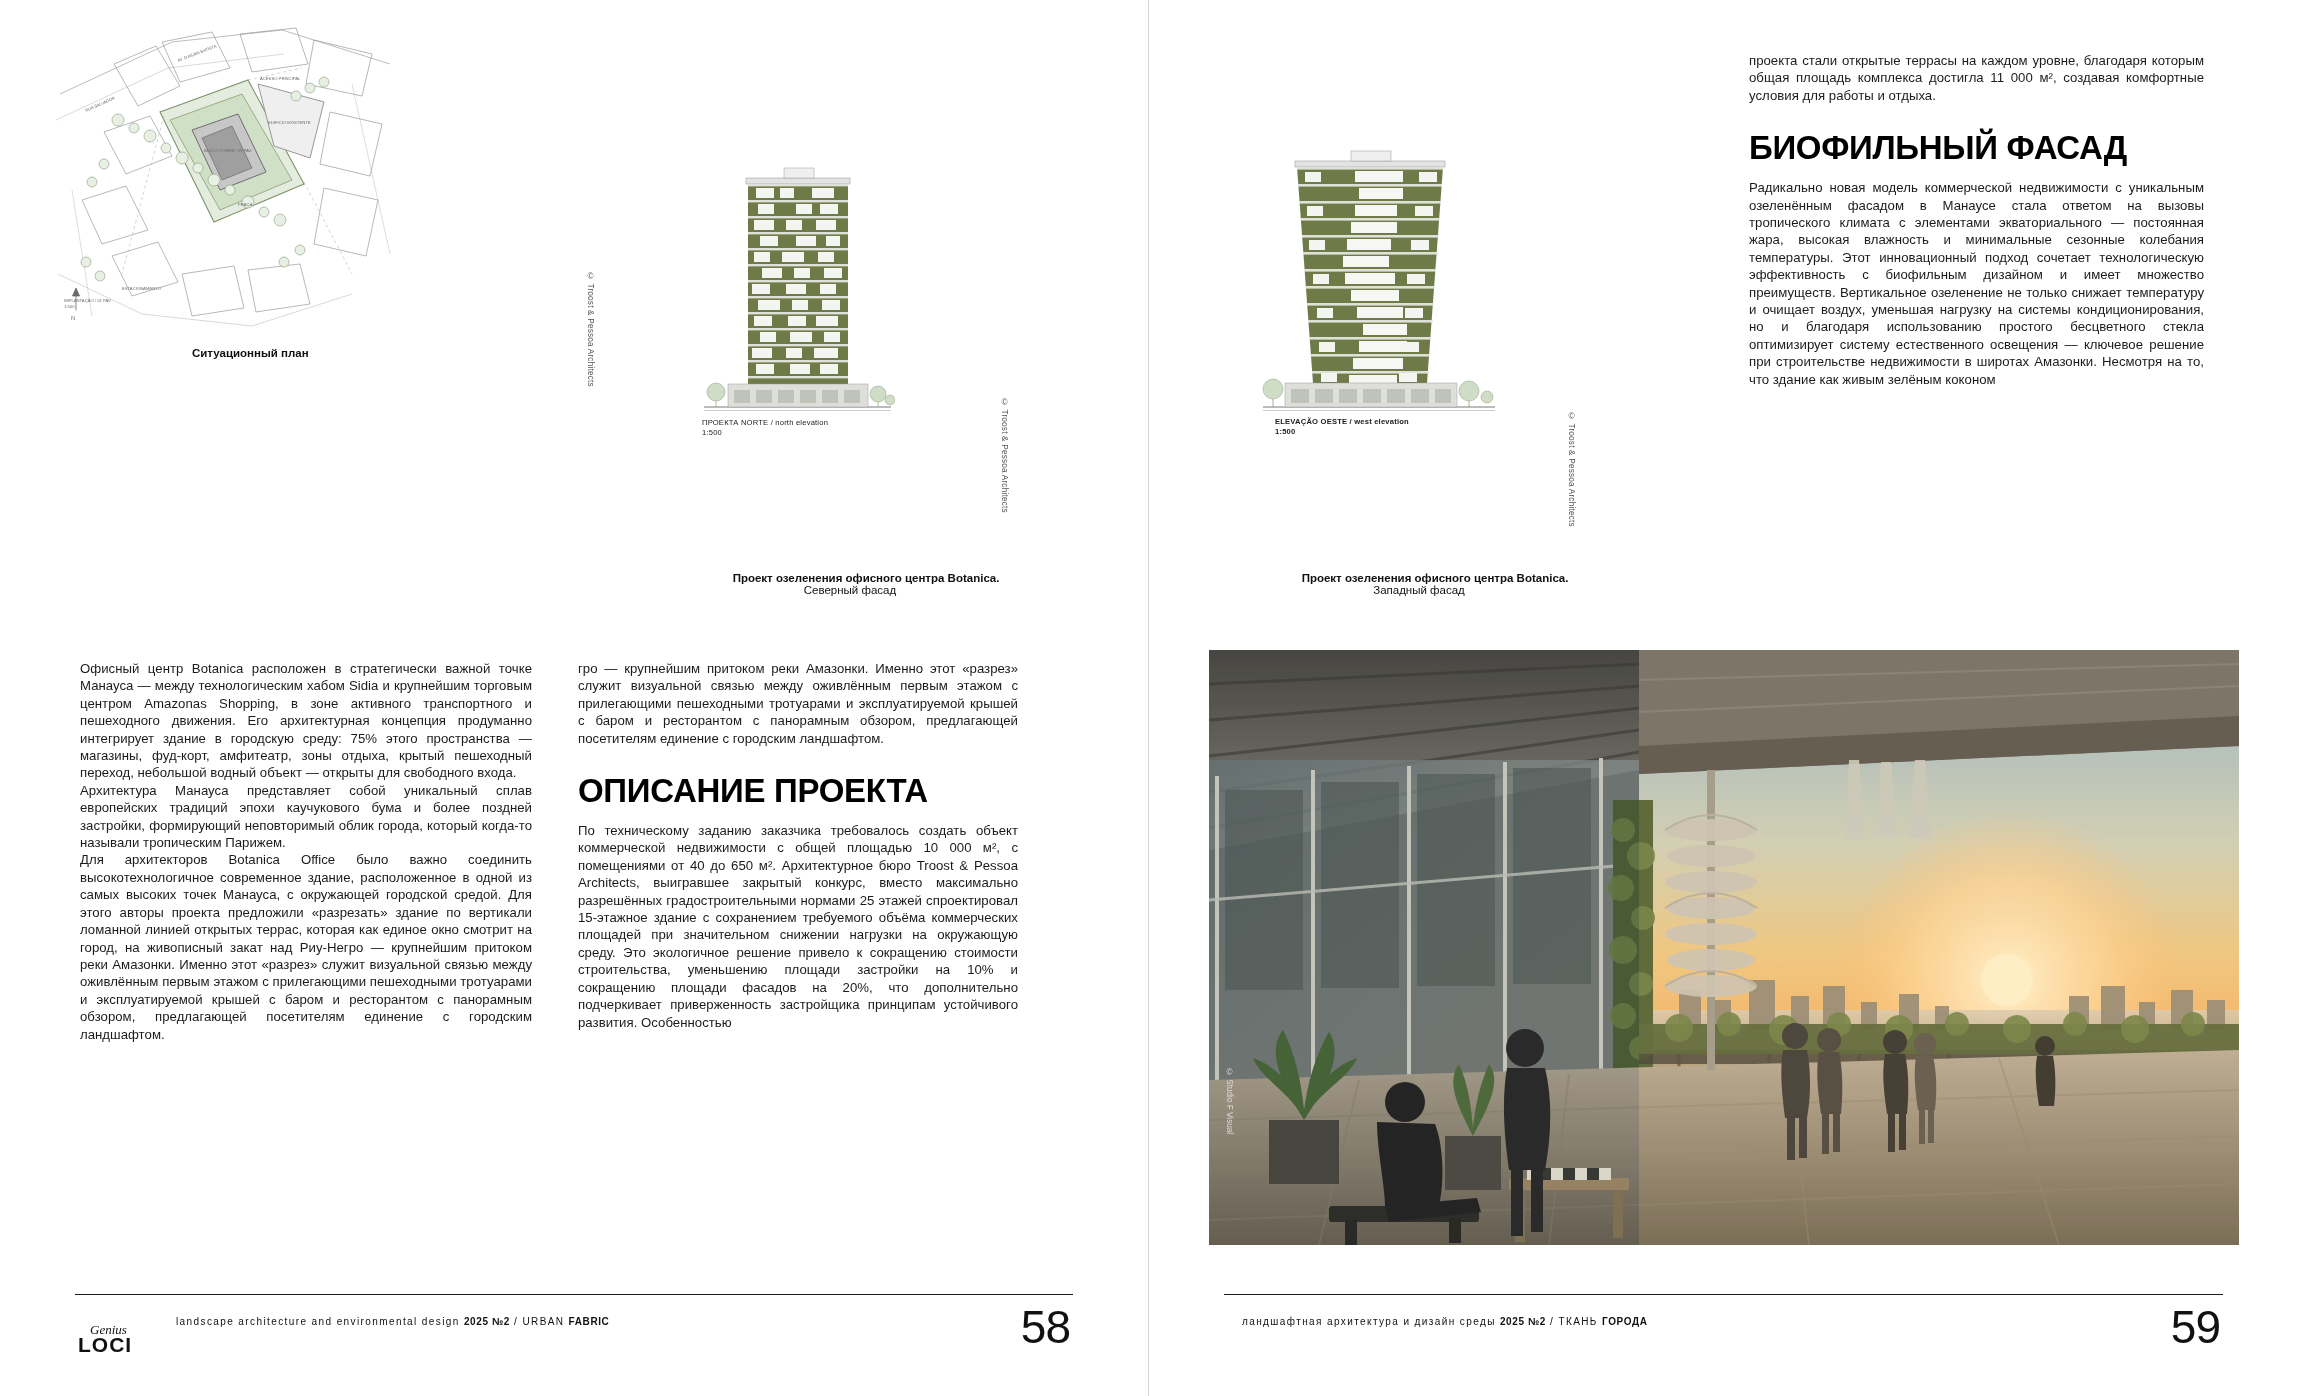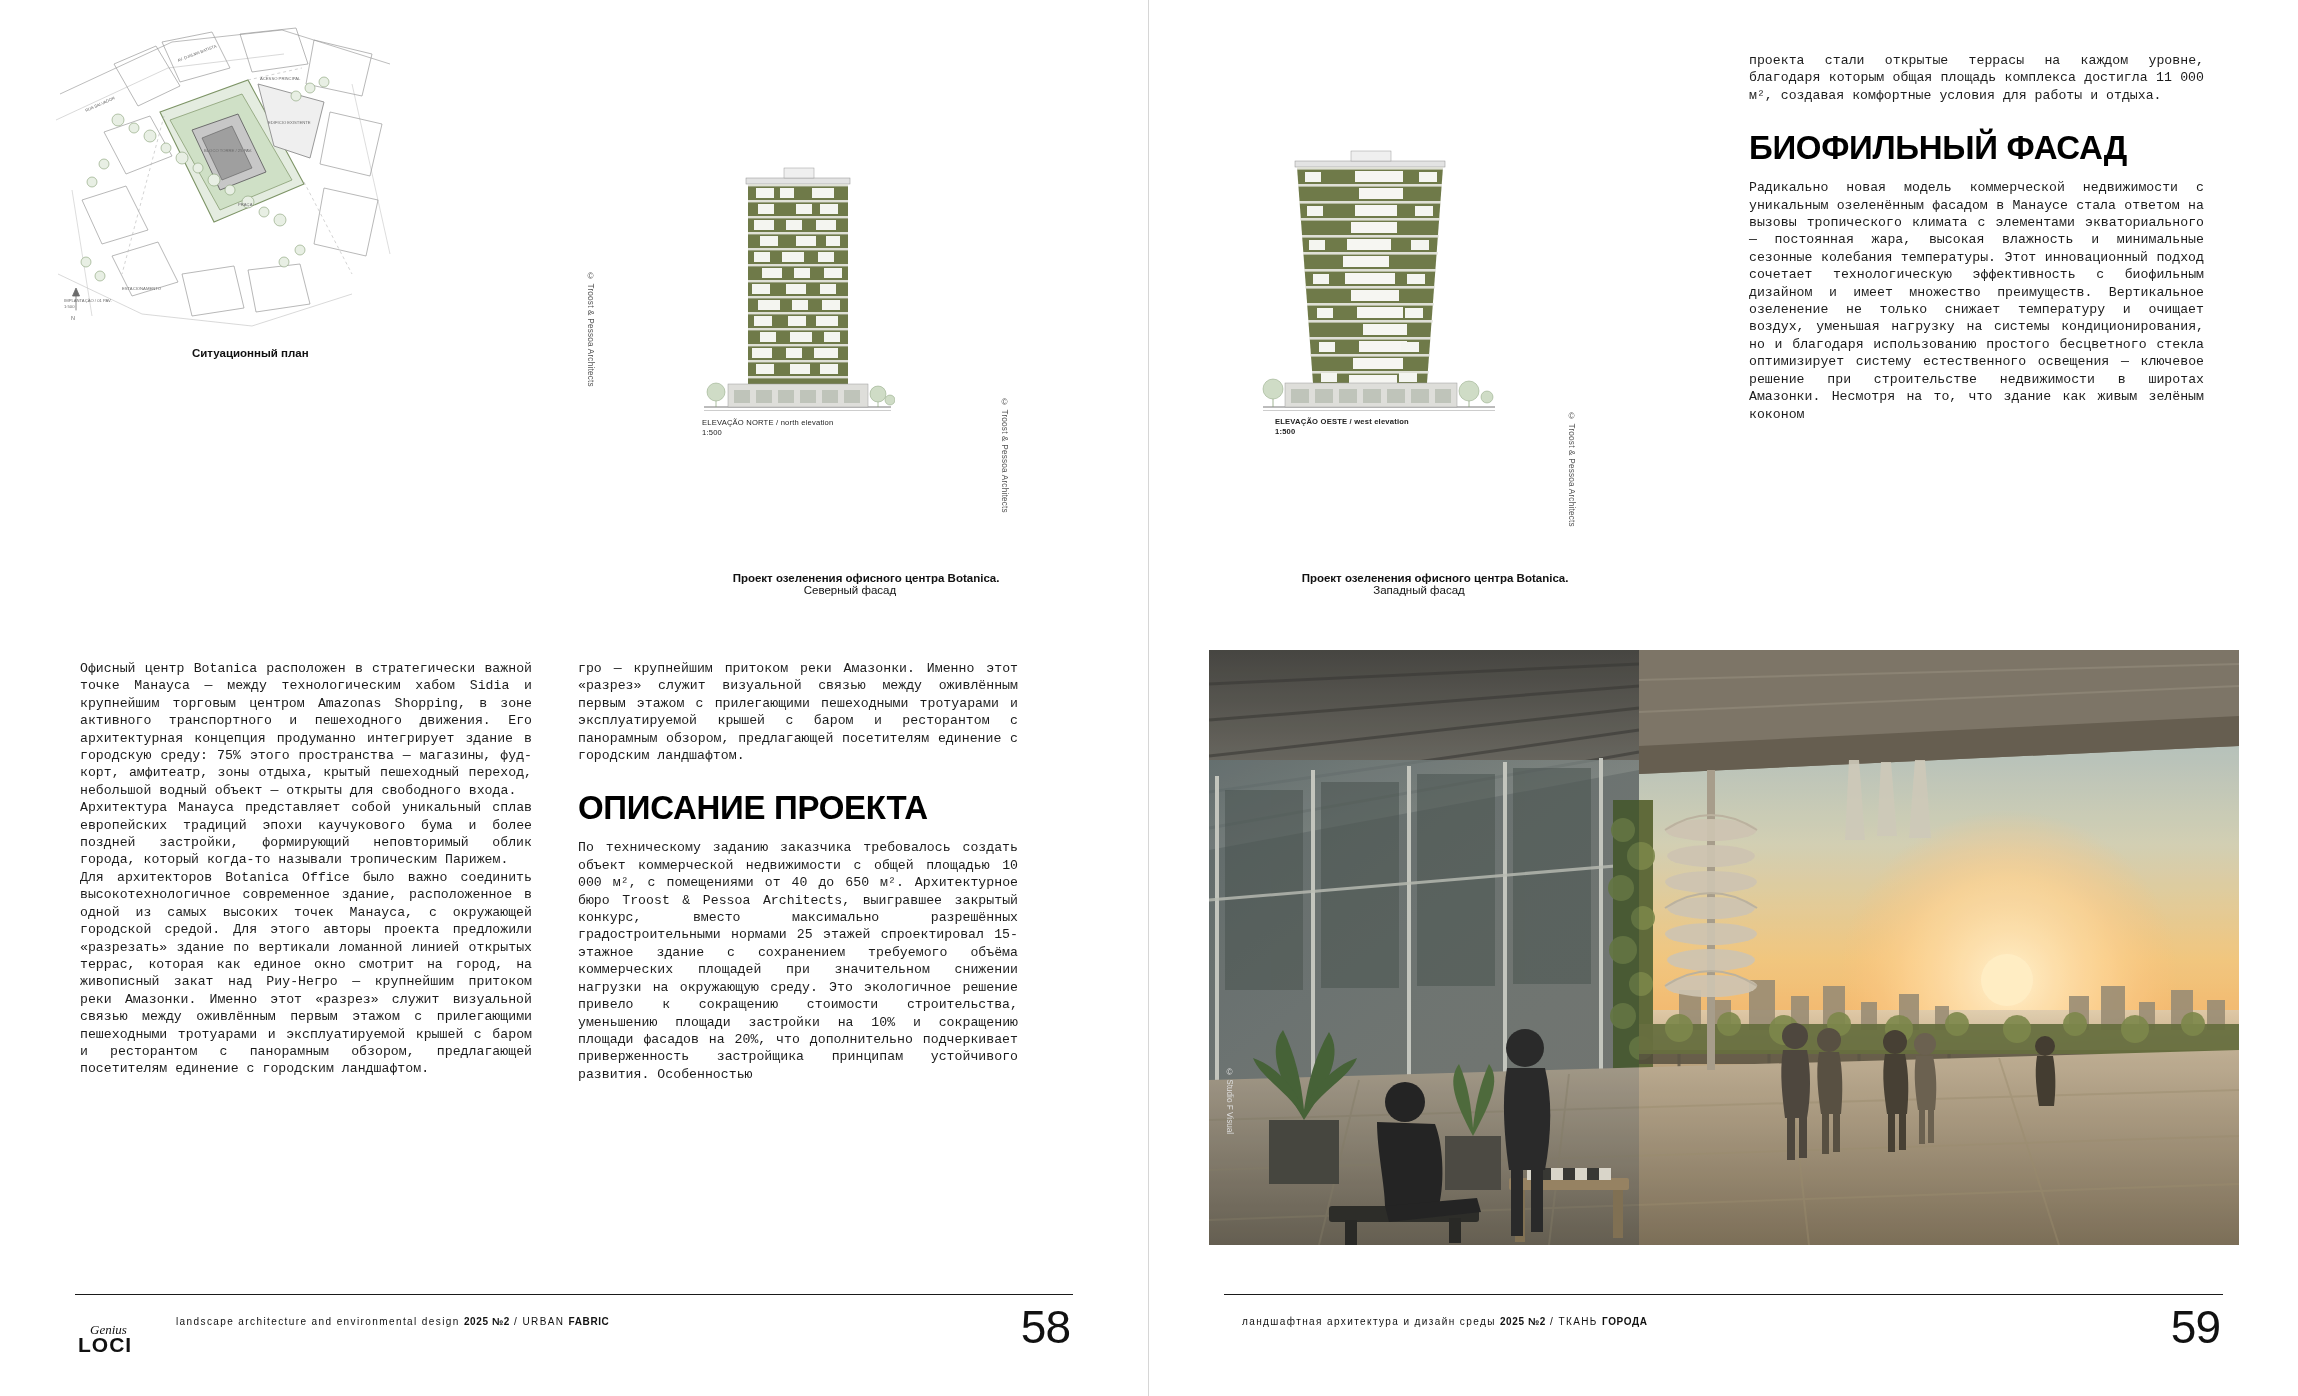--- a/index.html
+++ b/index.html
@@ -27,21 +27,21 @@
   .page.left { border-right: 1px solid #d6d6d6; }
 
   
   .body-col {
     font-size: 13.2px;
     line-height: 17.4px;
     color: #1b1b1b;
     text-align: justify;
     letter-spacing: 0.02px;
   }
-  .body-col p { margin: 0; font-family: Liberation Mono, monospace; }
+  .body-col p { margin: 0; }
   h2.section-head {
     font-size: 33px;
     line-height: 35px;
     font-weight: bold;
     letter-spacing: -0.3px;
     margin: 0 0 14px 0;
     color: #000;
     text-transform: uppercase;
   }
 
@@ -362,21 +362,21 @@
           <circle cx="16" cy="232" r="9"></circle>
           <circle cx="178" cy="234" r="8"></circle>
           <circle cx="190" cy="240" r="5"></circle>
         </g>
         <g stroke="#8aa37c" stroke-width="0.7">
           <line x1="16" y1="241" x2="16" y2="247"></line>
           <line x1="178" y1="242" x2="178" y2="247"></line>
         </g>
       </svg>
       <div class="elev-label" style="left:2px; top:258px;">
-        <span>ELEVAÇÃO NORTE / north elevation</span><br>
+        <span>ПРОЕКТА NORTE / north elevation</span><br>
         <span>1:500</span>
       </div>
     </div>
 
     <div class="credit-vert" style="left:1000px; top:398px;">© Troost &amp; Pessoa Architects</div>
 
     <div class="north-caption">
       <div class="caption-bold">Проект озеленения офисного центра Botanica.</div>
       <div class="caption-reg">Северный фасад</div>
     </div>

